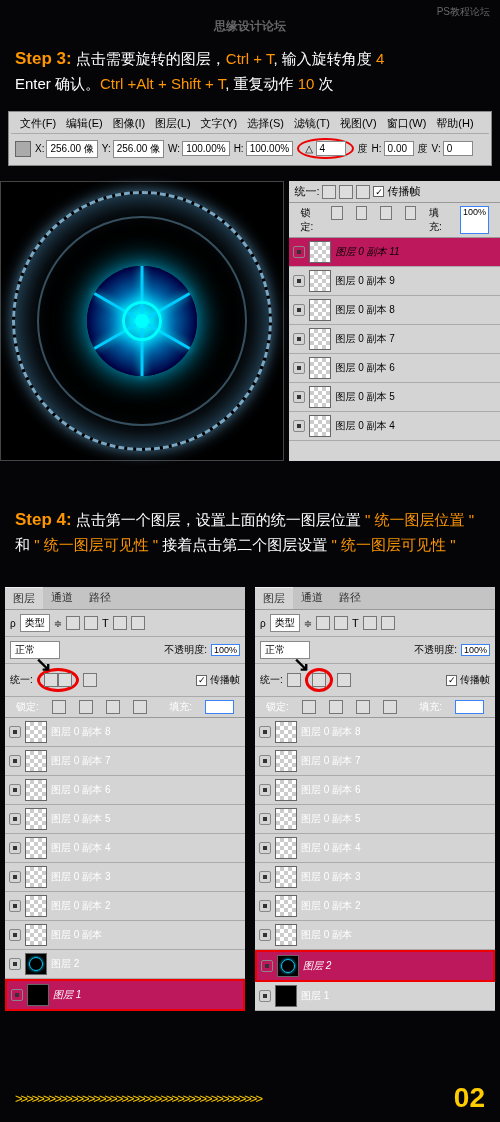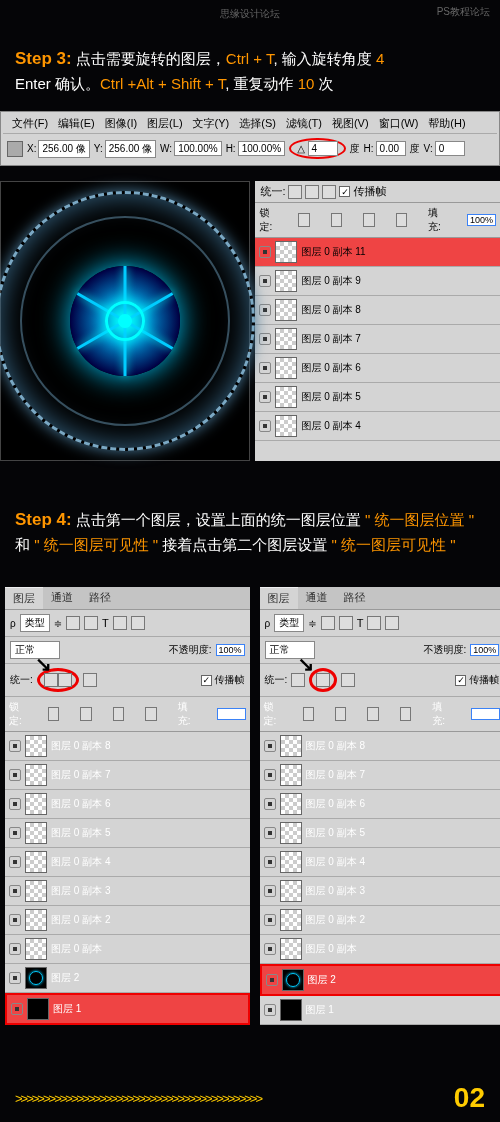--- a/index.html
+++ b/index.html
@@ -1,26 +1,26 @@
 <!DOCTYPE html>
 <html><head>
   <meta charset="utf-8">
   <style>
     * { margin: 0; padding: 0; box-sizing: border-box; }
     body { width: 500px; height: 1122px; background: #050507; font-family: "Microsoft YaHei", sans-serif; color: #fff; position: relative; overflow: hidden; }
     
     .watermark { position: absolute; top: 5px; right: 10px; font-size: 10px; color: #666; z-index: 10; }
-    .watermark2 { position: absolute; top: 7px; left: 50%; transform: translateX(-50%); font-size: 10px; color: #666; }
+    .watermark2 { position: absolute; top: 18px; left: 50%; transform: translateX(-50%); font-size: 12px; color: #666; font-weight: bold; }
     
     .step-text { padding: 10px 15px; font-size: 15px; line-height: 1.6; margin-top: 35px; }
     .step-label { color: #ff9600; font-weight: bold; font-size: 17px; }
     .key { color: #ff9600; }
     .quote { color: #ff9600; }
     
-    .toolbar { background: #d4d4d4; margin: 5px 0; padding: 2px; border: 1px solid #888; }
+    .toolbar { background: #d4d4d4; margin: 5px 8px; padding: 2px; border: 1px solid #888; }
     .menu-row { display: flex; gap: 2px; padding: 2px 5px; font-size: 11px; color: #000; }
     .menu-row span { padding: 0 4px; }
     
     .options-row { display: flex; align-items: center; gap: 4px; padding: 4px; background: #d4d4d4; font-size: 10px; color: #000; border-top: 1px solid #aaa; }
     .opt-box { display: inline-flex; align-items: center; gap: 2px; }
     .opt-input { background: #fff; border: 1px solid #888; padding: 1px 3px; font-size: 10px; min-width: 30px; display: inline-block; }
     .red-circle { border: 2px solid #e00; border-radius: 50%; padding: 1px 6px; }
     .grid-icon { width: 16px; height: 16px; background: #aaa; border: 1px solid #666; display: inline-block; }
     
     .main-display { display: flex; gap: 5px; margin: 15px 0; }
@@ -28,26 +28,26 @@
     .circle-design { position: absolute; top: 50%; left: 50%; transform: translate(-50%, -50%); width: 260px; height: 260px; }
     .outer-ring { position: absolute; inset: 0; border-radius: 50%; border: 3px dashed #7aa8c4; box-shadow: 0 0 15px #4a7a9a, inset 0 0 30px #3a6a8a; }
     .mid-ring { position: absolute; inset: 25px; border-radius: 50%; border: 2px solid #6a98b4; opacity: 0.5; }
     .inner-glow { position: absolute; inset: 75px; border-radius: 50%; background: radial-gradient(circle, #0ff 0%, #08c 30%, #004 70%, transparent 100%); box-shadow: 0 0 30px #0cf; }
     .center-circle { position: absolute; top: 50%; left: 50%; transform: translate(-50%, -50%); width: 40px; height: 40px; border: 3px solid #0ff; border-radius: 50%; box-shadow: 0 0 15px #0ff; }
     .center-dot { position: absolute; top: 50%; left: 50%; transform: translate(-50%, -50%); width: 14px; height: 14px; background: #0ff; border-radius: 50%; box-shadow: 0 0 15px #0ff; }
     .spoke { position: absolute; top: 50%; left: 50%; width: 3px; height: 55px; background: #0cf; transform-origin: top center; box-shadow: 0 0 8px #0ff; }
     
     .layers-panel { flex: 1; background: #d4d4d4; font-size: 11px; color: #000; }
     .panel-controls { padding: 3px 5px; display: flex; align-items: center; gap: 3px; border-bottom: 1px solid #999; }
-    .lock-row { padding: 3px 4px; display: flex; align-items: center; gap: 21px; font-size: 10px; border-bottom: 1px solid #999; }
+    .lock-row { padding: 3px 11px; display: flex; gap: 13px; font-size: 10px; border-bottom: 1px solid #999; }
     .pct-box { background: #fff; border: 1px solid #3b82f6; padding: 0 2px; font-size: 9px; }
     
     .layer-list { }
     .layer-item { display: flex; align-items: center; padding: 3px 4px; border-bottom: 1px solid #aaa; gap: 4px; }
-    .layer-item.selected { background: #ef4444; }
+    .layer-item.selected { background: #be185d; font-style: italic; }
     .eye { width: 12px; height: 12px; background: radial-gradient(circle, #333 30%, transparent 35%); border: 1px solid #888; border-radius: 2px; }
     .thumb { width: 22px; height: 22px; background: #fff; border: 1px solid #666; position: relative; }
     .thumb.checker { background: repeating-conic-gradient(#ccc 0% 25%, #fff 0% 50%) 0 0 / 8px 8px; }
     .thumb.dark { background: #000; }
     .thumb.design { background: #000; position: relative; }
     .thumb.design::after { content: ''; position: absolute; inset: 3px; border: 1px solid #0cf; border-radius: 50%; box-shadow: 0 0 3px #0cf; }
     .layer-name { font-size: 10px; }
     
     .panels-row { display: flex; gap: 10px; margin: 20px 5px; }
     .panel-col { flex: 1; background: #d4d4d4; }

